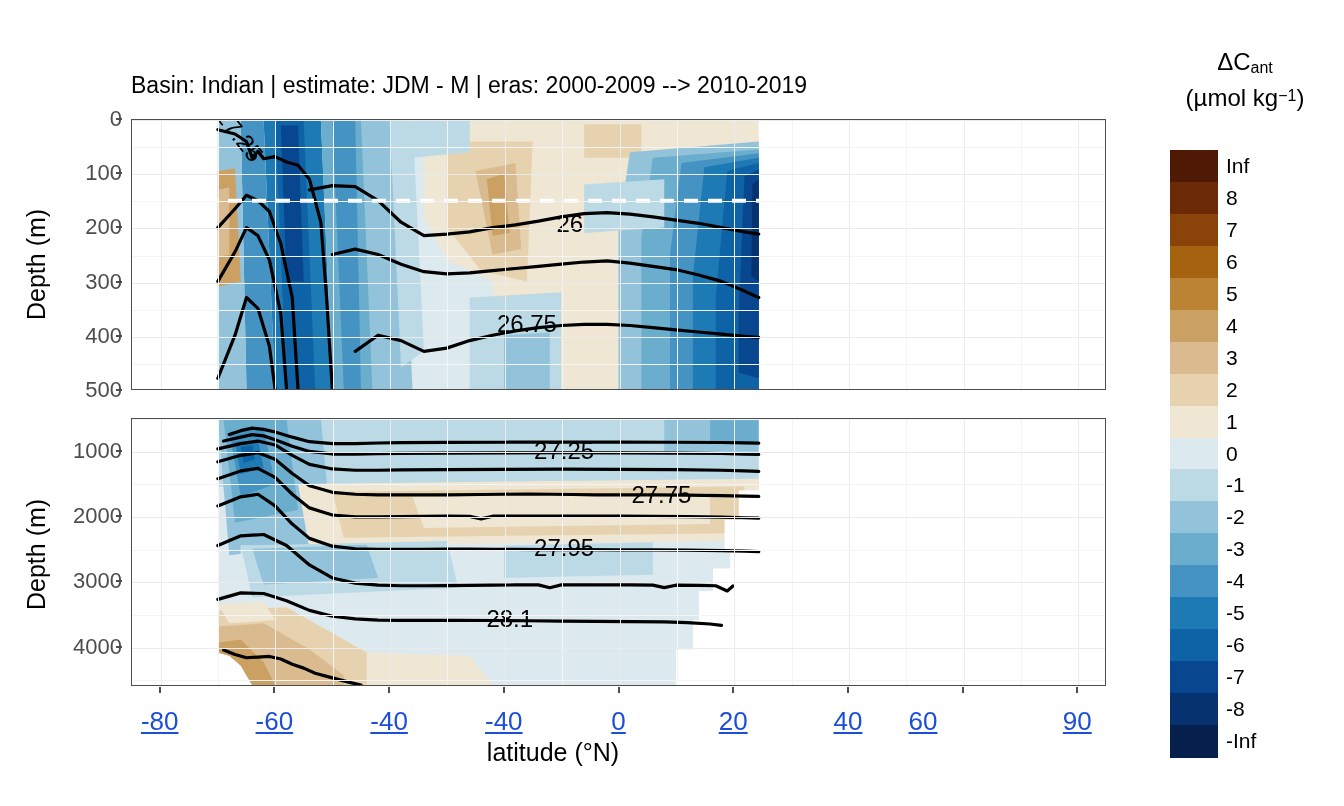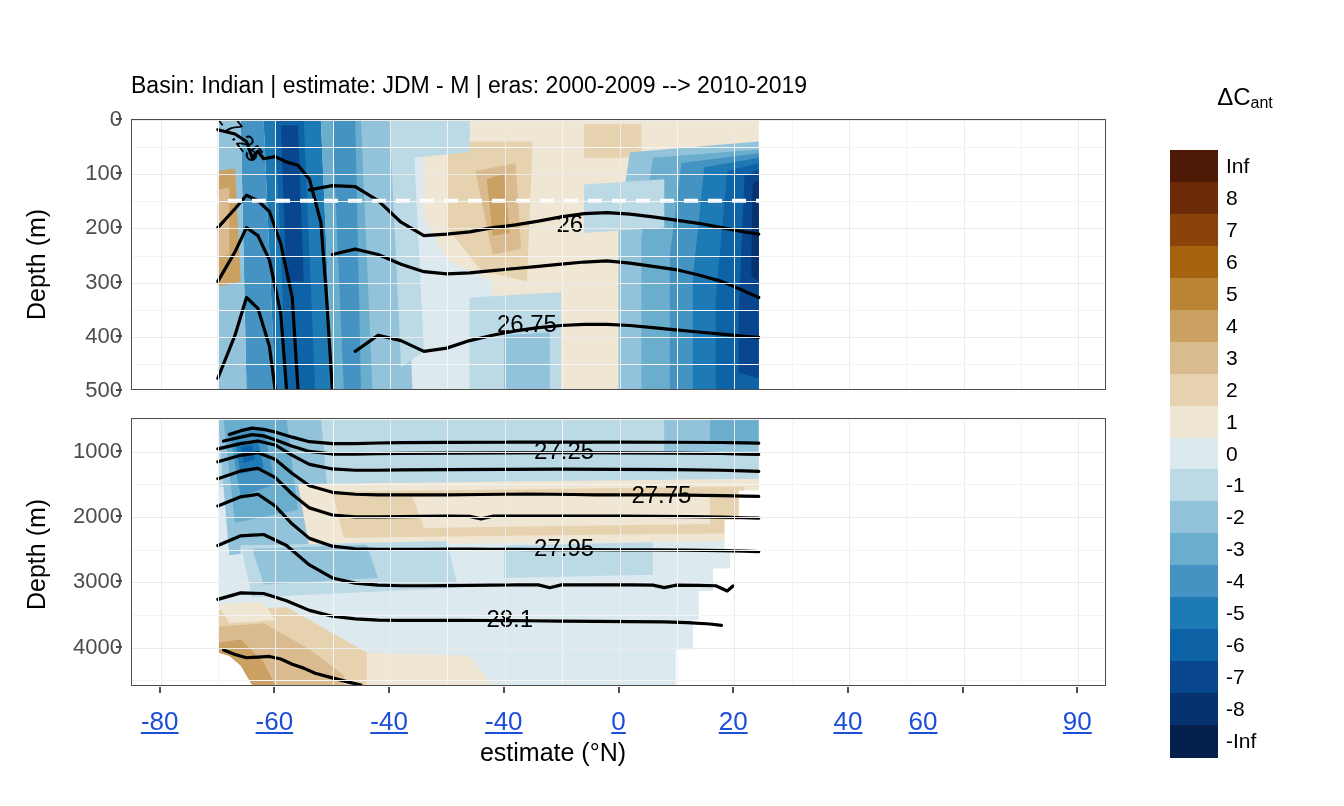--- a/index.html
+++ b/index.html
@@ -60,21 +60,21 @@
     position:absolute;font-size:25px;color:#000;
     transform-origin:0 0;transform:rotate(-90deg);white-space:nowrap;
   }
   #ylab-top{left:22px;top:320px;}
   #ylab-bot{left:22px;top:610px;}
 
   
   #legend{position:absolute;left:1150px;top:48px;width:190px;height:720px;}
   .legend-title{
     position:absolute;left:0;width:190px;text-align:center;
-    font-size:24px;color:#000;white-space:nowrap;margin-top:35px;
+    font-size:24px;color:#000;white-space:nowrap;
   }
   #lt1{top:0px;}
   #lt2{top:36px;}
   .sub{font-size:16px;vertical-align:-3px;}
   .sup{font-size:16px;vertical-align:5px;}
 
   #cbar{position:absolute;left:20px;top:102px;width:48px;height:607px;}
   .cbar-cell{position:absolute;left:0;width:48px;}
   .cbar-label{
     position:absolute;left:56px;font-size:21px;color:#000;
@@ -274,25 +274,28 @@
       <div class="xtick" style="left: 618.5px;">0</div>
       <div class="xtickmark" style="left: 733.206px;"></div>
       <div class="xtick" style="left: 733.206px;">20</div>
       <div class="xtickmark" style="left: 847.912px;"></div>
       <div class="xtick" style="left: 847.912px;">40</div>
       <div class="xtickmark" style="left: 962.618px;"></div>
       <div class="xtick" style="left: 923px;">60</div>
       <div class="xtickmark" style="left: 1077.32px;"></div>
       <div class="xtick" style="left: 1077.32px;">90</div>
     </div>
-  <div class="axis-title-x">estimate (°N)</div>
+  <div class="axis-title-x">latitude (°N)</div>
 
   <div id="legend">
     <div class="legend-title" id="lt1">
       <span>ΔC</span><span class="sub">ant</span>
+    </div>
+    <div class="legend-title" id="lt2">
+      <span>(µmol kg</span><span class="sup">−1</span><span>)</span>
     </div>
     <div id="cbar">
         <div class="cbar-cell" style="top: 0px; height: 32.5474px; background: rgb(78, 25, 5);"></div>
         <div class="cbar-cell" style="top: 31.9474px; height: 32.5474px; background: rgb(109, 42, 6);"></div>
         <div class="cbar-cell" style="top: 63.8947px; height: 32.5474px; background: rgb(138, 67, 9);"></div>
         <div class="cbar-cell" style="top: 95.8421px; height: 32.5474px; background: rgb(165, 99, 15);"></div>
         <div class="cbar-cell" style="top: 127.789px; height: 32.5474px; background: rgb(187, 132, 52);"></div>
         <div class="cbar-cell" style="top: 159.737px; height: 32.5474px; background: rgb(202, 160, 99);"></div>
         <div class="cbar-cell" style="top: 191.684px; height: 32.5474px; background: rgb(217, 187, 143);"></div>
         <div class="cbar-cell" style="top: 223.632px; height: 32.5474px; background: rgb(230, 210, 175);"></div>

